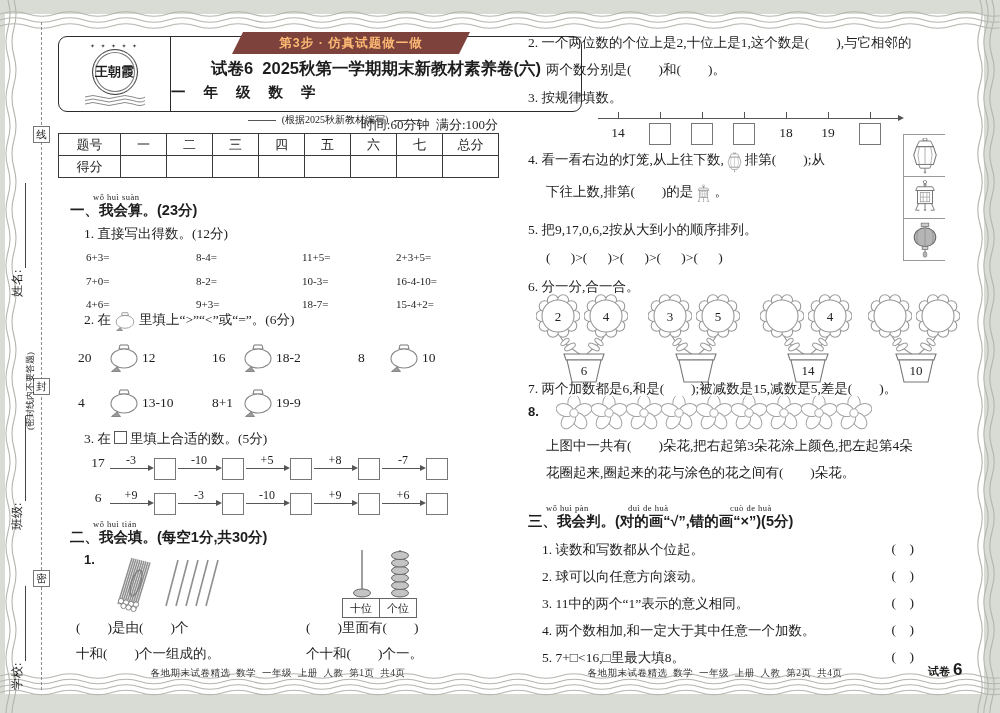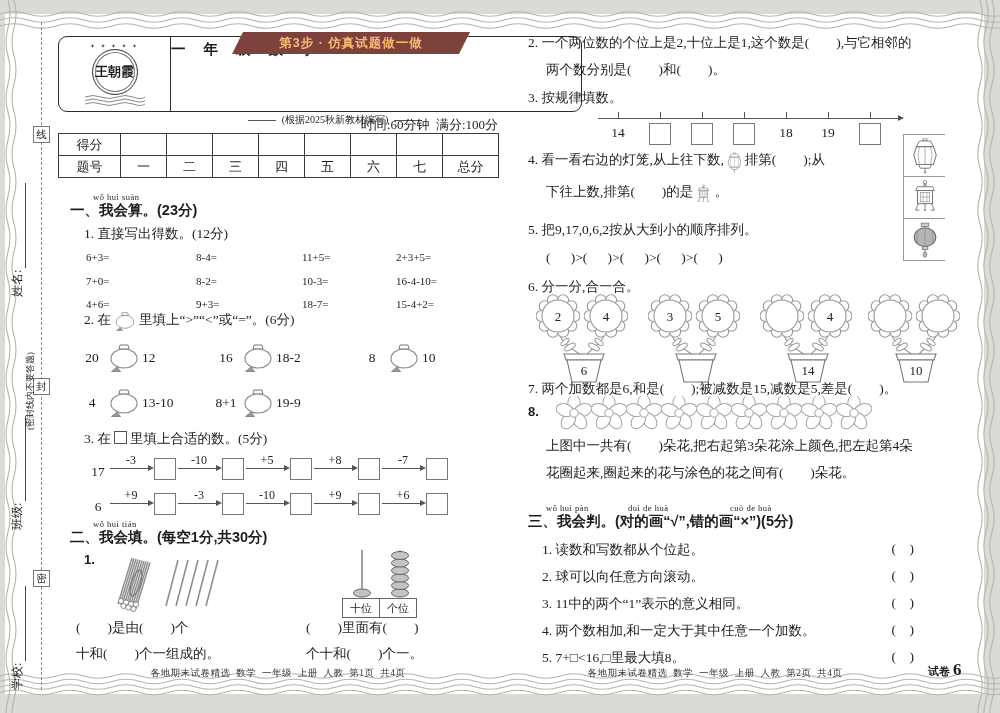--- a/index.html
+++ b/index.html
@@ -22,23 +22,23 @@
 .hdr-title{font-family:"Liberation Sans",sans-serif;font-weight:700;font-size:16.5px;text-align:center;margin-top:21px;white-space:pre}
 .hdr-sub{font-family:"Liberation Sans",sans-serif;font-weight:700;font-size:14.5px;text-align:left;letter-spacing:7px;margin-top:3px;white-space:pre}
 .ed-note{position:absolute;left:170px;top:113px;width:330px;display:flex;align-items:center;justify-content:center;gap:6px;font-size:10px}
 .ed-note .dash{width:28px;border-top:1px solid #555;height:0}
 table.score{position:absolute;left:58px;top:133px;border-collapse:collapse;table-layout:fixed;background:#fff}
 table.score td{border:1.2px solid #3a3a3a;text-align:center;font-size:13px;height:22px;padding:0}
 .arith-grid{position:absolute;left:86px;top:246px;display:grid;grid-template-columns:110px 106px 94px 116px;line-height:23.5px}
 .arith-grid span{font-size:11px;white-space:pre}
 .cmp-grid{position:absolute;left:78px;top:340px;display:grid;grid-template-columns:134px 146px 152px;row-gap:9px}
 .cmp{display:flex;align-items:center;height:36px;font-size:13.5px;white-space:pre}
-.cmp .lft{display:inline-block;min-width:28px;text-align:center}
+.cmp .lft{display:inline-block;min-width:28px;text-align:left}
 .chain{position:absolute;display:flex}
-.chain .start{font-size:13.5px;width:20px;text-align:center;margin-top:12px}
+.chain .start{font-size:13.5px;width:20px;text-align:center;margin-top:3px}
 .seg{width:46px;display:flex;flex-direction:column;align-items:center}
 .seg .op{font-size:12px;line-height:1;margin-top:2px;margin-bottom:2px;white-space:pre}
 .arrowline{position:relative;width:42px;height:0;border-top:1.2px solid #555}
 .arrowline::after{content:"";position:absolute;right:-2px;top:-4px;border-left:6px solid #555;border-top:3.5px solid transparent;border-bottom:3.5px solid transparent}
 .blank-box{width:22px;height:22px;border:1.2px solid #777;background:#fff;margin-top:6px}
 .small-box{display:inline-block;width:13px;height:13px;border:1.1px solid #555;vertical-align:-2px;margin:0 3px}
 .flexrow{display:flex;align-items:flex-start}
 .abacus-labels{position:absolute;left:343px;top:598px;display:flex}
 .abacus-labels div{width:38px;height:20px;border:1.1px solid #666;display:flex;align-items:center;justify-content:center;font-size:11px;margin-left:-1px}
 .footer{position:absolute;font-size:9.5px;letter-spacing:.5px;color:#333;text-align:center;white-space:pre}
@@ -46,21 +46,21 @@
 .numline .base{position:absolute;left:0;top:12px;width:304px;border-top:1.2px solid #555}
 .numline .base::after{content:"";position:absolute;right:-2px;top:-4px;border-left:6px solid #555;border-top:3.5px solid transparent;border-bottom:3.5px solid transparent}
 .tick{position:absolute;top:6px;height:6px;border-left:1px solid #555}
 .nl-num{position:absolute;top:19px;width:24px;text-align:center;font-size:13.5px}
 .nl-box{position:absolute;top:17px;width:22px;height:22px;border:1.2px solid #777;background:#fff}
 .strip{position:absolute;left:903px;top:134px;width:42px;border-left:1px solid #999;border-top:1px solid #999}
 .strip .cell{height:42px;display:flex;align-items:center;justify-content:center;border-bottom:1px solid #999}
 .judge-row{position:absolute;left:542px;width:372px;display:flex;justify-content:space-between;font-size:13.5px;white-space:pre}
 .flowers-row{position:absolute;left:556px;top:396px;display:flex}
 .potnum{font-size:13px;font-family:"Liberation Serif",serif;fill:#222;text-anchor:middle}
-.booklet{position:absolute;left:928px;top:660px;display:flex;align-items:baseline;font-family:Liberation Serif, serif;font-weight:700}
+.booklet{position:absolute;left:928px;top:660px;display:flex;align-items:baseline;font-family:Liberation Sans, sans-serif;font-weight:700}
 .booklet .bl{font-size:11px}.booklet .bn{font-size:17px;margin-left:3px}
 .wavebox{position:absolute;overflow:hidden}
 </style>
 </head>
 <body>
 
 <svg width="0" height="0" style="position:absolute" aria-hidden="true">
   <defs>
     <symbol id="sym-cmp-lantern" viewBox="0 0 32 28">
       <path d="M12 1 h8 l1 4 h-10 z" fill="#fff" stroke="#777" stroke-width="1"></path>
@@ -176,53 +176,54 @@
   <div class="logo-cell">
     <div class="logo-stars">✦ ✦ ✦ ✦ ✦</div>
     <div class="logo-circle">
         <span>王朝霞</span>
       </div>
     <svg width="64" height="11">
       <path d="M2 2 q8 -3 16 0 t16 0 t16 0 t12 0 M2 5.5 q8 -3 16 0 t16 0 t16 0 t12 0 M2 9 q8 -3 16 0 t16 0 t16 0 t12 0" fill="none" stroke="#8a8a8a" stroke-width="1"></path>
     </svg>
   </div>
   <div style="flex:1">
+    <div class="hdr-title">试卷6  2025秋第一学期期末新教材素养卷(六)</div>
     <div class="hdr-sub">一 年 级 数 学</div>
   </div>
 </div>
 <div class="ed-note">
   <span class="dash"></span>
     <span>(根据2025秋新教材编写)</span>
     <span class="dash"></span>
 </div>
 <div class="abs q" style="left:300px;top:118px;width:198px;text-align:right;font-size:13px">时间:60分钟  满分:100分</div>
 
 <table class="score">
   <tbody>
       <tr>
+    <td style="width:62px">题号</td>
+    <td style="width:46px">一</td>
+    <td style="width:46px">二</td>
+    <td style="width:46px">三</td>
+    <td style="width:46px">四</td>
+    <td style="width:46px">五</td>
+    <td style="width:46px">六</td>
+    <td style="width:46px">七</td>
+    <td style="width:56px">总分</td>
+  </tr>
+  <tr>
     <td>得分</td>
     <td></td>
         <td></td>
         <td></td>
         <td></td>
     <td></td>
         <td></td>
         <td></td>
         <td></td>
-  </tr>
-  <tr>
-    <td style="width:62px">题号</td>
-    <td style="width:46px">一</td>
-    <td style="width:46px">二</td>
-    <td style="width:46px">三</td>
-    <td style="width:46px">四</td>
-    <td style="width:46px">五</td>
-    <td style="width:46px">六</td>
-    <td style="width:46px">七</td>
-    <td style="width:56px">总分</td>
   </tr>
 </tbody>
   </table>
 
 <div class="abs pinyin" style="left:93px;top:192px">wǒ huì suàn</div>
 <div class="abs sec-title" style="left:70px;top:201px">一、我会算。(23分)</div>
 <div class="abs q" style="left:84px;top:226px">1. 直接写出得数。(12分)</div>
 <div class="arith-grid">
   <span>6+3=</span>
     <span>8-4=</span>

